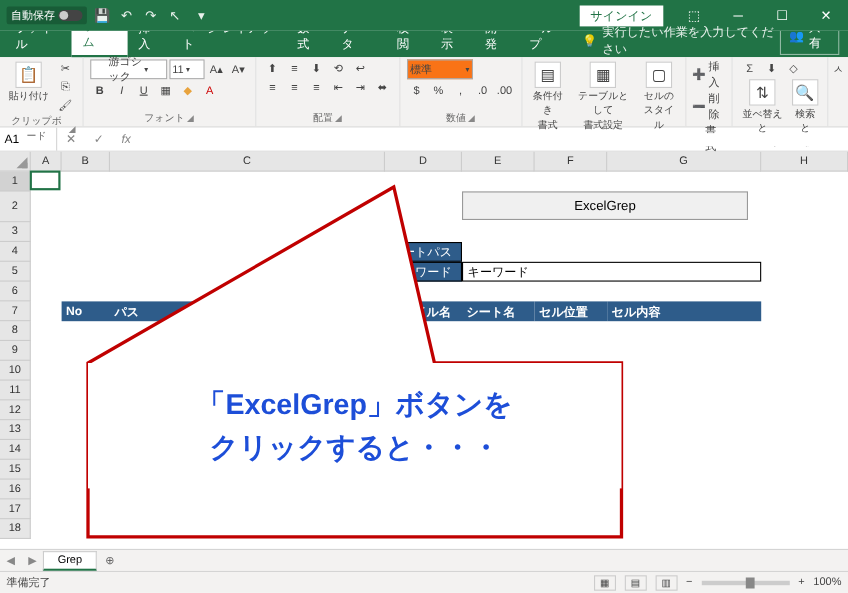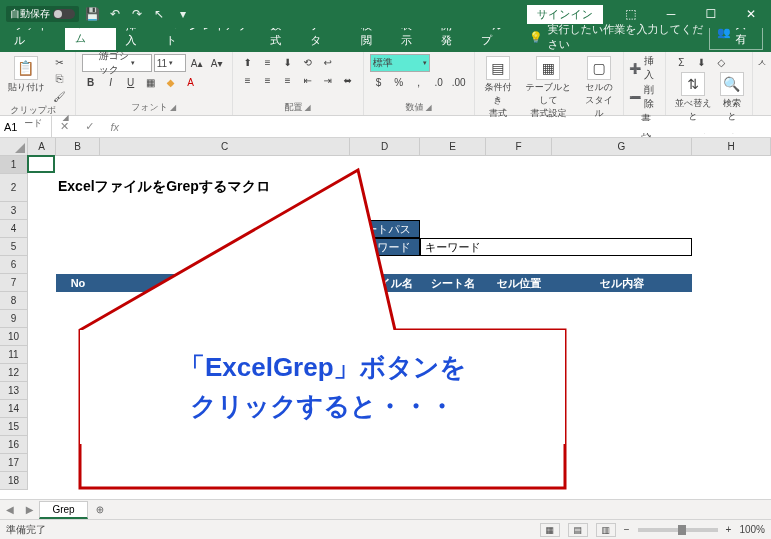--- a/index.html
+++ b/index.html
@@ -29,21 +29,21 @@
 .rgroup { border-right: 1px solid #e1e1e1; padding: 2px 6px 1px; display: flex; flex-direction: column; justify-content: space-between; }
 .rgroup .body { display: flex; gap: 4px; align-items: flex-start; flex: 1; }
 .rgroup .label { text-align: center; font-size: 9px; color: #666; display: flex; justify-content: center; align-items: center; gap: 2px; }
 .rbtn-lg { display: flex; flex-direction: column; align-items: center; gap: 1px; padding: 2px; font-size: 9px; }
 .rbtn-lg .ic { width: 24px; height: 24px; background: #fff; border: 1px solid #ccc; display: flex; align-items: center; justify-content: center; font-size: 14px; }
 .rcol { display: flex; flex-direction: column; gap: 1px; }
 .rrow { display: flex; gap: 2px; align-items: center; }
 .rbtn-sm { width: 18px; height: 16px; border: 1px solid transparent; display: flex; align-items: center; justify-content: center; font-size: 10px; }
 .font-sel { width: 70px; height: 18px; border: 1px solid #ababab; background: #fff; font-size: 10px; padding: 0 16px; display: flex; align-items: center; }
 .size-sel { width: 32px; height: 18px; border: 1px solid #ababab; background: #fff; font-size: 10px; padding: 0 2px; display: flex; align-items: center; }
-.num-sel { width: 60px; height: 18px; border: 1px solid #ababab; background: #5eead4; font-size: 10px; padding: 0 2px; display: flex; align-items: center; }
+.num-sel { width: 60px; height: 18px; border: 1px solid #ababab; background: #f97316; font-size: 10px; padding: 0 2px; display: flex; align-items: center; }
 .dd { font-size: 7px; margin-left: 2px; }
 
 
 .fbar { height: 22px; border-bottom: 1px solid #d4d4d4; display: flex; align-items: center; background: #fff; font-size: 11px; }
 .namebox { width: 52px; border-right: 1px solid #d4d4d4; padding: 0 4px; height: 100%; display: flex; align-items: center; }
 .fbar .fxico { padding: 0 8px; color: #888; }
 .fbar input { border: none; flex: 1; outline: none; font-size: 11px; }
 
 
 .sheet { position: relative; background: #fff; }
@@ -56,21 +56,21 @@
 .rh { height: 18px; border-right: 1px solid #ccc; border-bottom: 1px solid #ccc; display: flex; align-items: center; justify-content: center; }
 .rh.tall { height: 28px; }
 .rh.sel { background: #d2d2d2; }
 .cells { position: relative; flex: 1; }
 .active-cell { position: absolute; border: 2px solid #217346; background: #fff; }
 
 .title-text { position: absolute; font-weight: bold; font-size: 14px; }
 .excelgrep-btn { position: absolute; background: #f0f0f0; border: 1px solid #999; display: flex; align-items: center; justify-content: center; font-size: 12px; }
 .param-label { position: absolute; background: #2e5c8a; color: #fff; font-size: 11px; display: flex; align-items: center; padding: 0 4px; border: 1px solid #000; }
 .param-val { position: absolute; background: #fff; border: 1px solid #000; font-size: 11px; display: flex; align-items: center; padding: 0 4px; }
-.thead { position: absolute; background: #2e5c8a; color: #fff; font-size: 11px; display: flex; align-items: center; padding: 0 4px; font-weight: bold; justify-content: center; }
+.thead { position: absolute; background: #2e5c8a; color: #fff; font-size: 11px; display: flex; align-items: center; padding: 0 4px; font-weight: bold; }
 
 
 .callout { position: absolute; pointer-events: none; }
 .callout-box { position: absolute; background: #fff; border: 3px solid #c00000; padding: 18px 22px; font-size: 26px; font-weight: bold; color: #1d4ed8; text-align: center; line-height: 1.5; }
 
 
 .statusbar { position: absolute; bottom: 0; left: 0; right: 0; height: 20px; background: #f3f2f1; border-top: 1px solid #d4d4d4; display: flex; align-items: center; font-size: 10px; color: #444; padding: 0 6px; }
 .statusbar .right { margin-left: auto; display: flex; align-items: center; gap: 8px; }
 .viewbtn { width: 20px; height: 14px; border: 1px solid #ccc; display: flex; align-items: center; justify-content: center; font-size: 9px; }
 .zoom-slider { width: 80px; height: 4px; background: #ccc; position: relative; }
@@ -341,22 +341,24 @@
       <div class="rh">15</div>
       <div class="rh">16</div>
       <div class="rh">17</div>
       <div class="rh">18</div>
     </div>
 
     <div class="cells">
 
       <div class="active-cell" style="left:-1px;top:-1px;width:28px;height:18px"></div>
 
-      <div class="title-text" style="left:30px;top:22px">ExcelファイルをGrepするマクロ</div>
-
+
+      <div class="excelgrep-btn" style="left:392px;top:18px;width:260px;height:26px">
+        <span>ExcelGrep</span>
+      </div>
 
       <div class="param-label" style="left:322px;top:64px;width:70px;height:18px">
           <span>ルートパス</span>
         </div>
       <div class="param-label" style="left:322px;top:82px;width:70px;height:18px">
           <span>キーワード</span>
         </div>
       <div class="param-val" style="left:392px;top:82px;width:272px;height:18px">
           <span>キーワード</span>
         </div>

